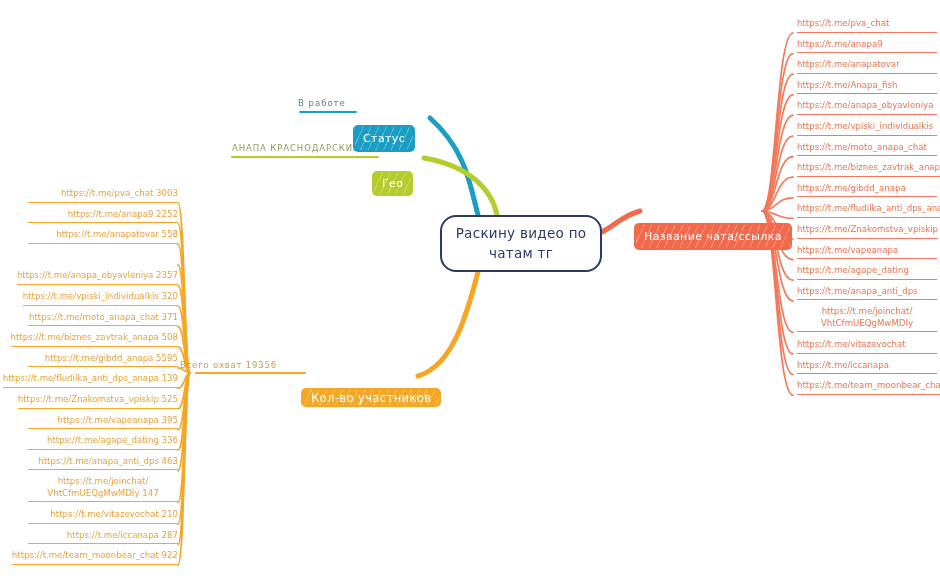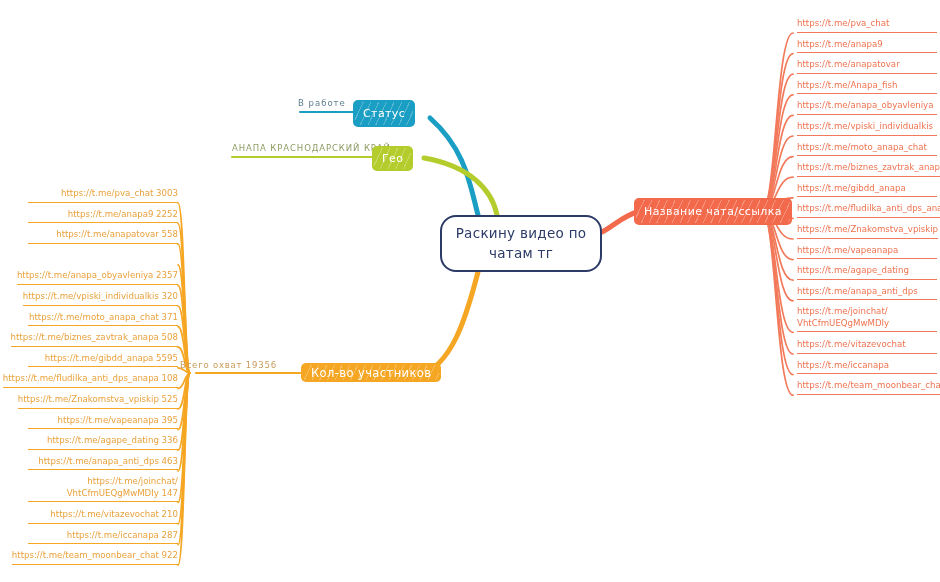--- a/index.html
+++ b/index.html
@@ -20,20 +20,21 @@
     color:#2b3a67;font-size:13.5px;line-height:1.45;letter-spacing:.3px;
     box-sizing:border-box;padding:0 8px;z-index:6;
   }
 
   
   .pill{
     position:absolute;display:flex;align-items:center;justify-content:center;
     border-radius:5px;color:#ffffff;font-size:11px;letter-spacing:.4px;
     white-space:nowrap;padding:0 10px;box-sizing:border-box;z-index:5;
     box-shadow:0 0 0 0 rgba(0,0,0,0);
+    margin-top:25px;
   }
   .pill.status{left:353px;top:100px;height:27px;background:#1a9ec4;}
   .pill.geo{left:372px;top:146px;height:25px;background:#b4cd2c;}
   .pill.count{left:301px;top:363px;height:19px;background:#f5a623;font-size:11.5px;}
   .pill.chatname{left:634px;top:198px;height:27px;background:#f2694b;font-size:11px;}
 
   
   .pill::after{
     content:"";position:absolute;inset:2px;border-radius:4px;pointer-events:none;
     background:repeating-linear-gradient(115deg,
@@ -53,21 +54,21 @@
   .edgelabel.reach{left:180px;top:360px;color:#c89a57;letter-spacing:.8px;}
 
   
   .leaf{
     position:absolute;font-size:8.6px;line-height:1.35;white-space:nowrap;
     padding-bottom:2px;box-sizing:border-box;
   }
   .leaf span{display:block;}
   .leaf.right{color:#ef7350;text-align:left;border-bottom:1.6px solid #f2795a;}
   .leaf.left{color:#e9a13b;text-align:right;border-bottom:1.6px solid #f5a623;}
-  .leaf.two{line-height:1.3;}
+  .leaf.two{line-height:1.3;text-align:center;}
 </style>
 </head>
 <body>
 
 <div id="canvas">
 
   <svg class="links" viewBox="0 0 940 582">
     <g id="main-branches" fill="none" stroke-linecap="round">
 
       <path d="M478 215 C 470 185, 466 150, 430 118" stroke="#1a9ec4" stroke-width="5"></path>
@@ -221,21 +222,21 @@
     <div class="leaf left" style="right: 762px; top: 311.6px; min-width: 150px;">
       <span>https://t.me/moto_anapa_chat 371</span>
     </div>
     <div class="leaf left" style="right: 762px; top: 332.2px; min-width: 150px;">
       <span>https://t.me/biznes_zavtrak_anapa 508</span>
     </div>
     <div class="leaf left" style="right: 762px; top: 352.8px; min-width: 150px;">
       <span>https://t.me/gibdd_anapa 5595</span>
     </div>
     <div class="leaf left" style="right: 762px; top: 373.4px; min-width: 150px;">
-      <span>https://t.me/fludilka_anti_dps_anapa 108</span>
+      <span>https://t.me/fludilka_anti_dps_anapa 139</span>
     </div>
     <div class="leaf left" style="right: 762px; top: 394px; min-width: 150px;">
       <span>https://t.me/Znakomstva_vpiskip 525</span>
     </div>
     <div class="leaf left" style="right: 762px; top: 414.6px; min-width: 150px;">
       <span>https://t.me/vapeanapa 395</span>
     </div>
     <div class="leaf left" style="right: 762px; top: 435.2px; min-width: 150px;">
       <span>https://t.me/agape_dating 336</span>
     </div>

